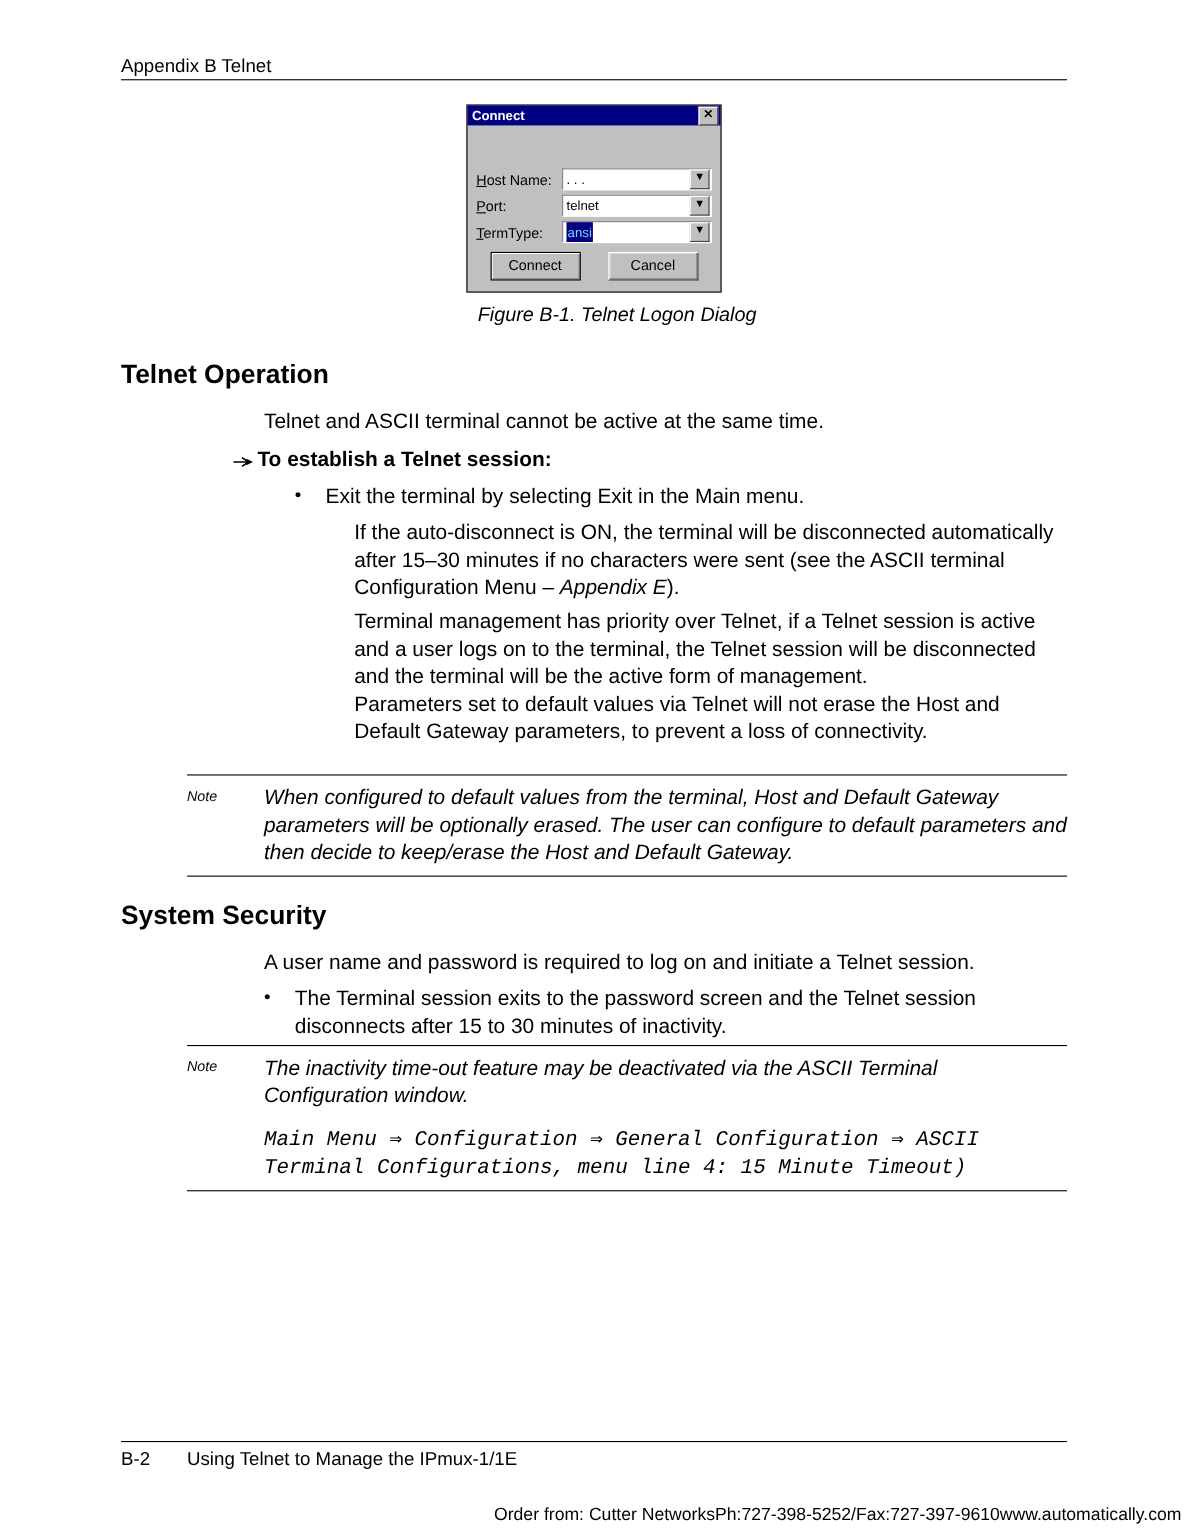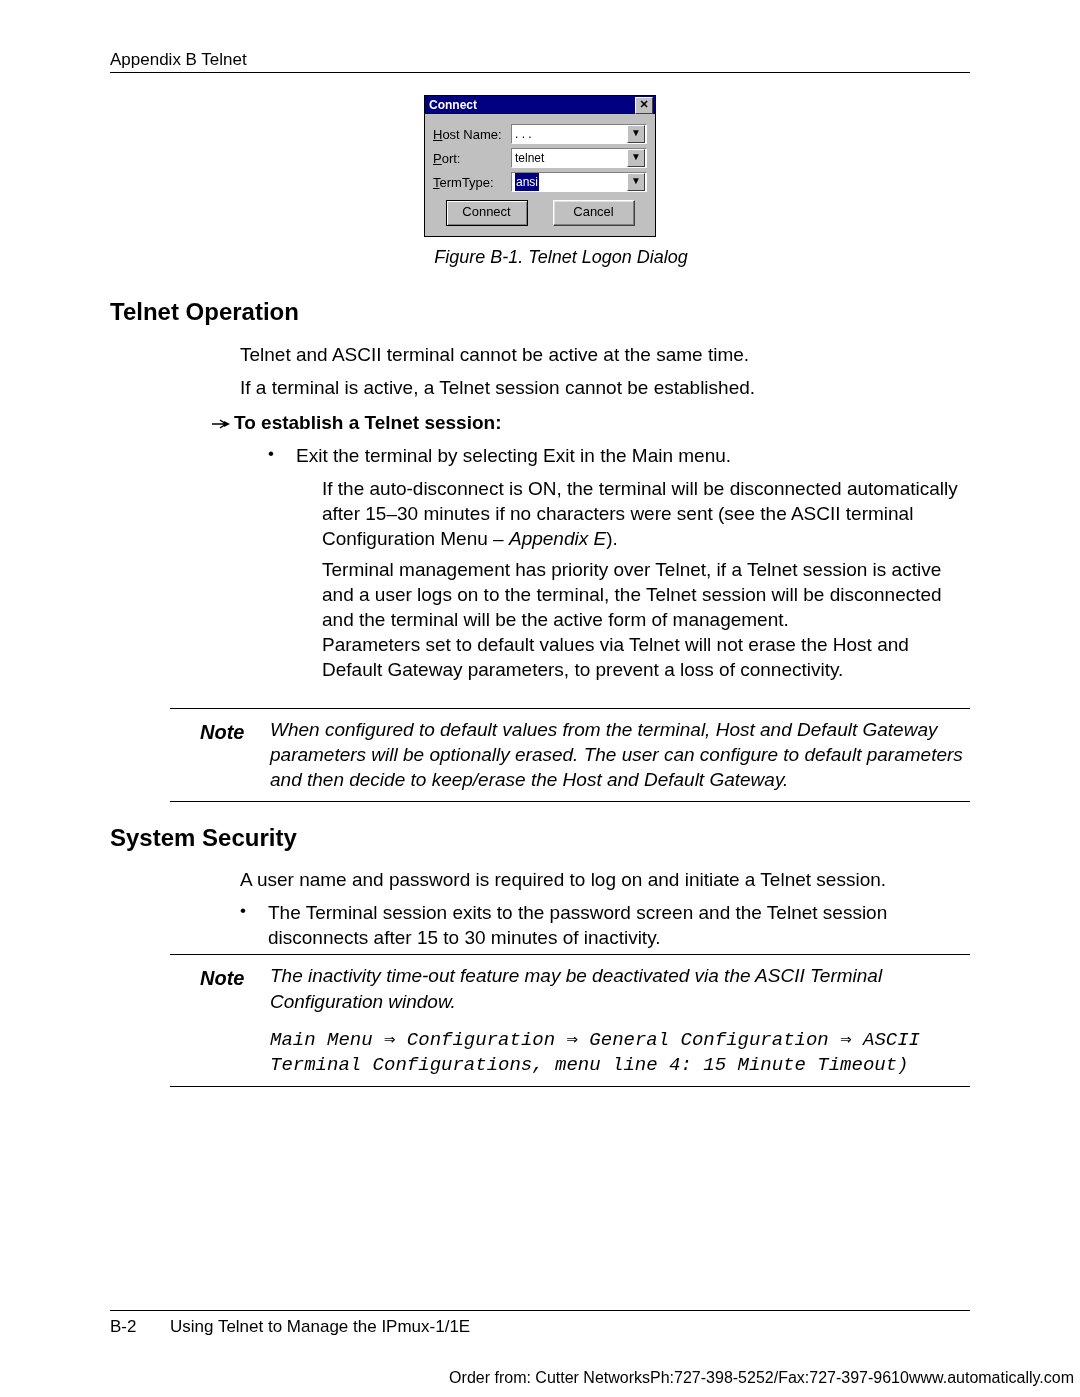--- a/index.html
+++ b/index.html
@@ -50,32 +50,32 @@
   }
   .dialog-close {
     width: 16px; height: 15px;
     background: #c0c0c0;
     border: 1px solid #fff;
     border-right-color:#404040; border-bottom-color:#404040;
     color:#000;
     font-size:11px; text-align:center; line-height:13px;
     margin:1px 2px 0 0;
   }
-  .dialog-body { padding: 10px 8px 10px 8px; }
+  .dialog-body { padding: 10px 8px 10px 8px; margin-top: 29px; }
   .dlg-row { display:flex; align-items:center; margin-bottom:4px; }
   .dlg-label { width:78px; }
   .dlg-label .ul { text-decoration: underline; }
   .dlg-field {
     flex:1; height:18px; background:#fff;
     border:1px solid #808080;
     border-right-color:#fff; border-bottom-color:#fff;
     padding:0 3px; line-height:18px; font-size:12px;
     display:flex; justify-content:space-between; align-items:center;
   }
-  .dlg-field.sel span { background:#000080; color:#ffffff; padding:0 1px; }
+  .dlg-field.sel span { background:#000080; color:#7dd3fc; padding:0 1px; }
   .dlg-dd {
     width:16px; height:16px;
     background:#c0c0c0;
     border:1px solid #fff; border-right-color:#404040; border-bottom-color:#404040;
     font-size:10px; text-align:center; line-height:14px;
     margin:-1px -2px -1px 0;
   }
   .dlg-buttons { display:flex; justify-content:space-around; margin-top:8px; }
   .dlg-btn {
     width:80px; height:24px;
@@ -121,24 +121,23 @@
 
   .note-block {
     margin: 26px 0 0 0;
     border-top: 1px solid #000;
     border-bottom: 1px solid #000;
     padding: 8px 0;
     display:flex;
   }
   .note-label {
     width: 70px; flex:0 0 70px;
-    font-style: italic; font-weight:700;
-    font-size:20px;
+    font-style: italic; font-weight:400;
+    font-size:13px;
     padding-top: 2px;
-    margin-left: 30px;
   }
   .note-body { font-style: italic; font-size:19px; }
 
   .sec2 { margin-top: 50px; }
 
   .footer-top {
     position:absolute; left:110px; right:110px; bottom:60px;
     border-top:1px solid #000;
     padding-top:6px;
     font-size:17px;
@@ -197,21 +196,20 @@
   </div>
 
   <div class="caption">Figure B-1.  Telnet Logon Dialog</div>
 
   <div class="content">
 
     <h2 class="sec">Telnet Operation</h2>
 
     <div class="ind1">
       <div class="p">Telnet and ASCII terminal cannot be active at the same time.</div>
-      <div class="p">If a terminal is active, a Telnet session cannot be established.</div>
 
       <div class="arrow-row" style="margin-left:-28px;">
         <div class="arrow">
           <svg viewBox="0 0 18 12">
               <path d="M0 6 L12 6 M8 2 L14 6 L8 10" stroke="#000" stroke-width="1.5" fill="none"></path>
               <path d="M12 3 L18 6 L12 9 Z" fill="#000"></path>
             </svg>
         </div>
         <div class="how-to">To establish a Telnet session:</div>
       </div>

